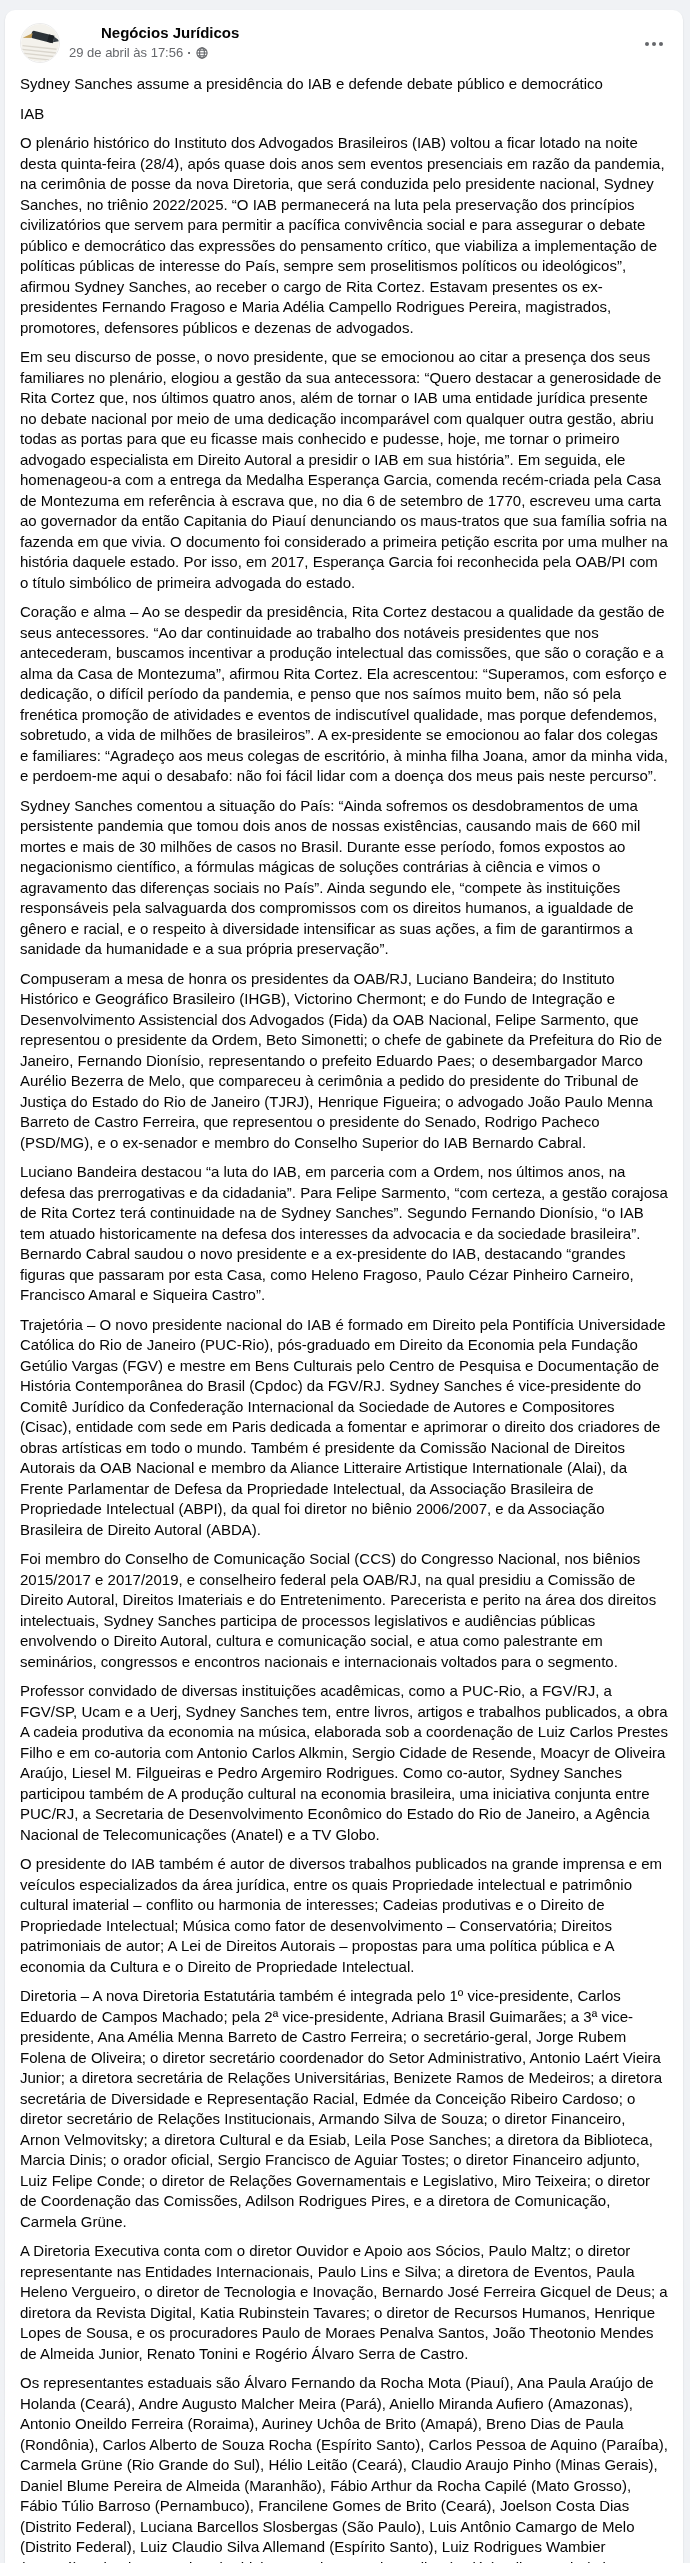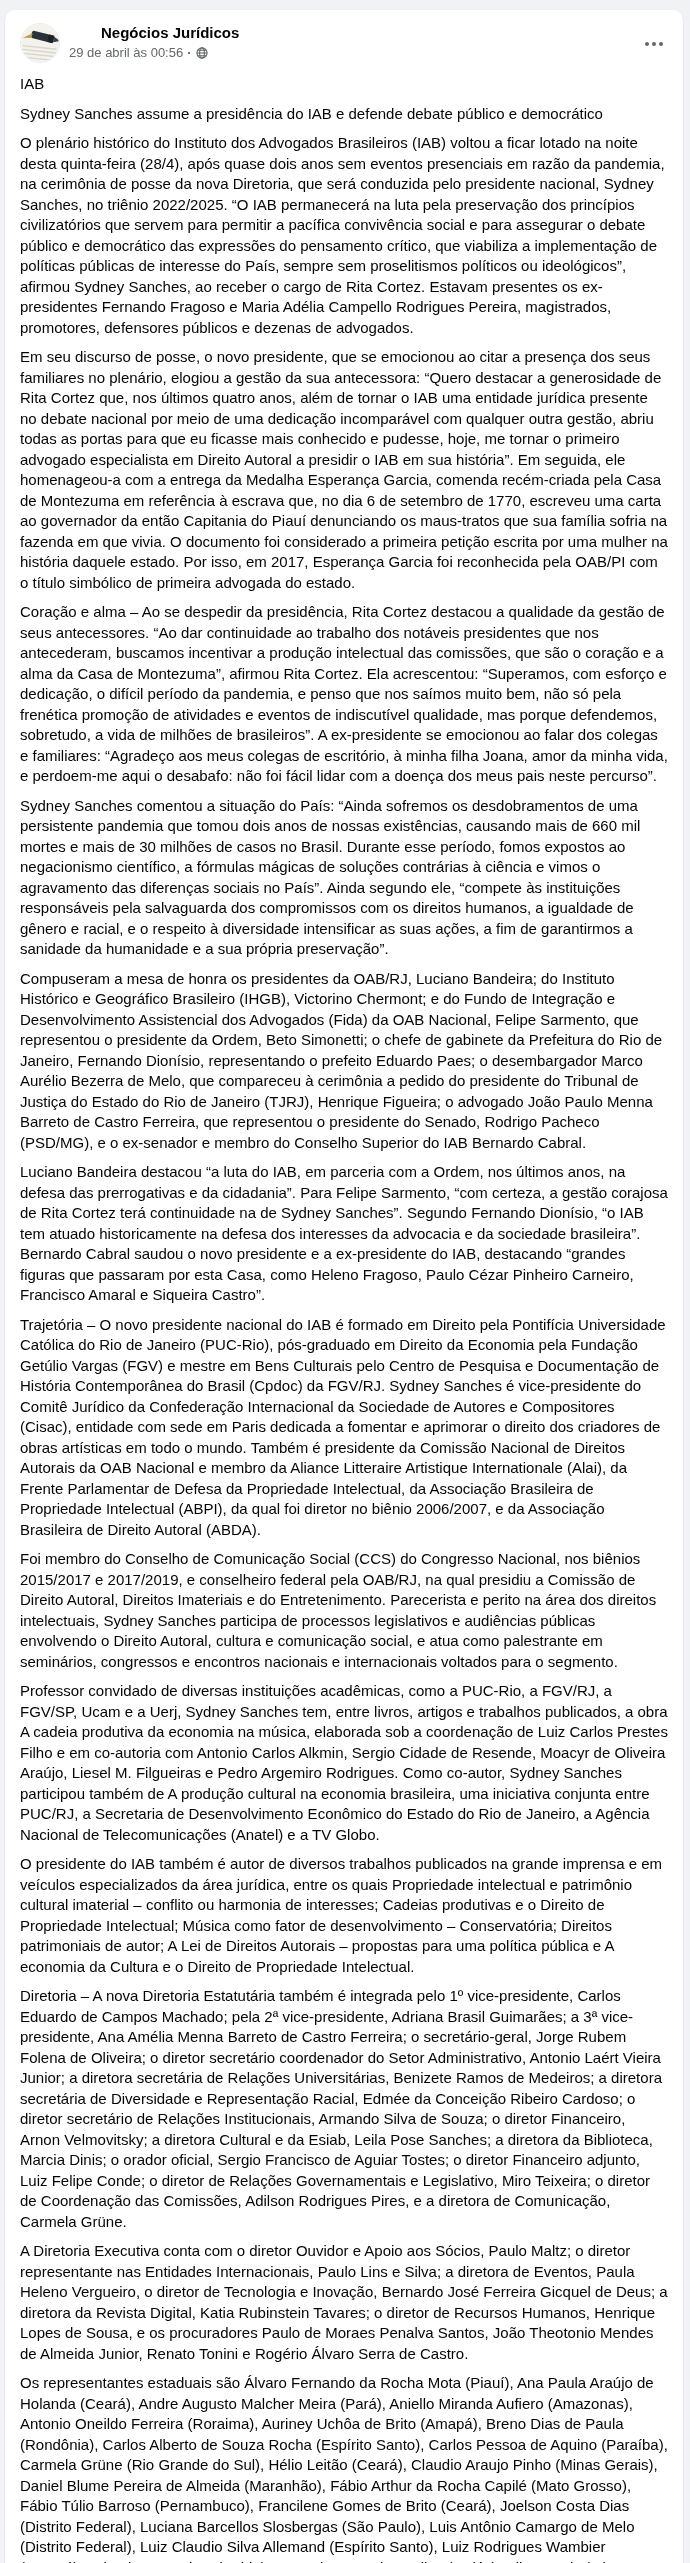--- a/index.html
+++ b/index.html
@@ -82,21 +82,21 @@
             <polygon points="10,12 1,19 10,17" fill="#c29d55"></polygon>
             <polygon points="33,10 40,13 33,16" fill="#3a4248"></polygon>
           </g>
         </g>
       </svg>
     </div>
 
     <div class="hmeta">
       <div class="name">Negócios Jurídicos</div>
       <div class="timerow">
-        <span>29 de abril às 00:56</span>
+        <span>29 de abril às 17:56</span>
         <span class="sep">·</span>
         <span class="globe">
           <svg width="12" height="12" viewBox="0 0 12 12" fill="none" stroke="#65676b" stroke-width="1.1">
             <circle cx="6" cy="6" r="5.1"></circle>
             <ellipse cx="6" cy="6" rx="2.4" ry="5.1"></ellipse>
             <line x1="0.9" y1="6" x2="11.1" y2="6"></line>
             <line x1="1.5" y1="3.2" x2="10.5" y2="3.2"></line>
             <line x1="1.5" y1="8.8" x2="10.5" y2="8.8"></line>
           </svg>
         </span>
@@ -107,22 +107,22 @@
       <svg width="20" height="6" viewBox="0 0 20 6" aria-hidden="true">
         <circle cx="3" cy="3" r="2" fill="#65676b"></circle>
         <circle cx="10" cy="3" r="2" fill="#65676b"></circle>
         <circle cx="17" cy="3" r="2" fill="#65676b"></circle>
       </svg>
     </div>
 
   </div>
 
   <div class="post-text">
+      <p>Sydney Sanches assume a presidência do IAB e defende debate público e democrático</p>
       <p>IAB</p>
-      <p>Sydney Sanches assume a presidência do IAB e defende debate público e democrático</p>
       <p>O plenário histórico do Instituto dos Advogados Brasileiros (IAB) voltou a ficar lotado na noite desta quinta-feira (28/4), após quase dois anos sem eventos presenciais em razão da pandemia, na cerimônia de posse da nova Diretoria, que será conduzida pelo presidente nacional, Sydney Sanches, no triênio 2022/2025. “O IAB permanecerá na luta pela preservação dos princípios civilizatórios que servem para permitir a pacífica convivência social e para assegurar o debate público e democrático das expressões do pensamento crítico, que viabiliza a implementação de políticas públicas de interesse do País, sempre sem proselitismos políticos ou ideológicos”, afirmou Sydney Sanches, ao receber o cargo de Rita Cortez. Estavam presentes os ex-presidentes Fernando Fragoso e Maria Adélia Campello Rodrigues Pereira, magistrados, promotores, defensores públicos e dezenas de advogados.</p>
       <p>Em seu discurso de posse, o novo presidente, que se emocionou ao citar a presença dos seus familiares no plenário, elogiou a gestão da sua antecessora: “Quero destacar a generosidade de Rita Cortez que, nos últimos quatro anos, além de tornar o IAB uma entidade jurídica presente no debate nacional por meio de uma dedicação incomparável com qualquer outra gestão, abriu todas as portas para que eu ficasse mais conhecido e pudesse, hoje, me tornar o primeiro advogado especialista em Direito Autoral a presidir o IAB em sua história”. Em seguida, ele homenageou-a com a entrega da Medalha Esperança Garcia, comenda recém-criada pela Casa de Montezuma em referência à escrava que, no dia 6 de setembro de 1770, escreveu uma carta ao governador da então Capitania do Piauí denunciando os maus-tratos que sua família sofria na fazenda em que vivia. O documento foi considerado a primeira petição escrita por uma mulher na história daquele estado. Por isso, em 2017, Esperança Garcia foi reconhecida pela OAB/PI com o título simbólico de primeira advogada do estado.</p>
       <p>Coração e alma – Ao se despedir da presidência, Rita Cortez destacou a qualidade da gestão de seus antecessores. “Ao dar continuidade ao trabalho dos notáveis presidentes que nos antecederam, buscamos incentivar a produção intelectual das comissões, que são o coração e a alma da Casa de Montezuma”, afirmou Rita Cortez. Ela acrescentou: “Superamos, com esforço e dedicação, o difícil período da pandemia, e penso que nos saímos muito bem, não só pela frenética promoção de atividades e eventos de indiscutível qualidade, mas porque defendemos, sobretudo, a vida de milhões de brasileiros”. A ex-presidente se emocionou ao falar dos colegas e familiares: “Agradeço aos meus colegas de escritório, à minha filha Joana, amor da minha vida, e perdoem-me aqui o desabafo: não foi fácil lidar com a doença dos meus pais neste percurso”.</p>
       <p>Sydney Sanches comentou a situação do País: “Ainda sofremos os desdobramentos de uma persistente pandemia que tomou dois anos de nossas existências, causando mais de 660 mil mortes e mais de 30 milhões de casos no Brasil. Durante esse período, fomos expostos ao negacionismo científico, a fórmulas mágicas de soluções contrárias à ciência e vimos o agravamento das diferenças sociais no País”. Ainda segundo ele, “compete às instituições responsáveis pela salvaguarda dos compromissos com os direitos humanos, a igualdade de gênero e racial, e o respeito à diversidade intensificar as suas ações, a fim de garantirmos a sanidade da humanidade e a sua própria preservação”.</p>
       <p>Compuseram a mesa de honra os presidentes da OAB/RJ, Luciano Bandeira; do Instituto Histórico e Geográfico Brasileiro (IHGB), Victorino Chermont; e do Fundo de Integração e Desenvolvimento Assistencial dos Advogados (Fida) da OAB Nacional, Felipe Sarmento, que representou o presidente da Ordem, Beto Simonetti; o chefe de gabinete da Prefeitura do Rio de Janeiro, Fernando Dionísio, representando o prefeito Eduardo Paes; o desembargador Marco Aurélio Bezerra de Melo, que compareceu à cerimônia a pedido do presidente do Tribunal de Justiça do Estado do Rio de Janeiro (TJRJ), Henrique Figueira; o advogado João Paulo Menna Barreto de Castro Ferreira, que representou o presidente do Senado, Rodrigo Pacheco (PSD/MG), e o ex-senador e membro do Conselho Superior do IAB Bernardo Cabral.</p>
       <p>Luciano Bandeira destacou “a luta do IAB, em parceria com a Ordem, nos últimos anos, na defesa das prerrogativas e da cidadania”. Para Felipe Sarmento, “com certeza, a gestão corajosa de Rita Cortez terá continuidade na de Sydney Sanches”. Segundo Fernando Dionísio, “o IAB tem atuado historicamente na defesa dos interesses da advocacia e da sociedade brasileira”. Bernardo Cabral saudou o novo presidente e a ex-presidente do IAB, destacando “grandes figuras que passaram por esta Casa, como Heleno Fragoso, Paulo Cézar Pinheiro Carneiro, Francisco Amaral e Siqueira Castro”.</p>
       <p>Trajetória – O novo presidente nacional do IAB é formado em Direito pela Pontifícia Universidade Católica do Rio de Janeiro (PUC-Rio), pós-graduado em Direito da Economia pela Fundação Getúlio Vargas (FGV) e mestre em Bens Culturais pelo Centro de Pesquisa e Documentação de História Contemporânea do Brasil (Cpdoc) da FGV/RJ. Sydney Sanches é vice-presidente do Comitê Jurídico da Confederação Internacional da Sociedade de Autores e Compositores (Cisac), entidade com sede em Paris dedicada a fomentar e aprimorar o direito dos criadores de obras artísticas em todo o mundo. Também é presidente da Comissão Nacional de Direitos Autorais da OAB Nacional e membro da Aliance Litteraire Artistique Internationale (Alai), da Frente Parlamentar de Defesa da Propriedade Intelectual, da Associação Brasileira de Propriedade Intelectual (ABPI), da qual foi diretor no biênio 2006/2007, e da Associação Brasileira de Direito Autoral (ABDA).</p>
       <p>Foi membro do Conselho de Comunicação Social (CCS) do Congresso Nacional, nos biênios 2015/2017 e 2017/2019, e conselheiro federal pela OAB/RJ, na qual presidiu a Comissão de Direito Autoral, Direitos Imateriais e do Entretenimento. Parecerista e perito na área dos direitos intelectuais, Sydney Sanches participa de processos legislativos e audiências públicas envolvendo o Direito Autoral, cultura e comunicação social, e atua como palestrante em seminários, congressos e encontros nacionais e internacionais voltados para o segmento.</p>
       <p>Professor convidado de diversas instituições acadêmicas, como a PUC-Rio, a FGV/RJ, a FGV/SP, Ucam e a Uerj, Sydney Sanches tem, entre livros, artigos e trabalhos publicados, a obra A cadeia produtiva da economia na música, elaborada sob a coordenação de Luiz Carlos Prestes Filho e em co-autoria com Antonio Carlos Alkmin, Sergio Cidade de Resende, Moacyr de Oliveira Araújo, Liesel M. Filgueiras e Pedro Argemiro Rodrigues. Como co-autor, Sydney Sanches participou também de A produção cultural na economia brasileira, uma iniciativa conjunta entre PUC/RJ, a Secretaria de Desenvolvimento Econômico do Estado do Rio de Janeiro, a Agência Nacional de Telecomunicações (Anatel) e a TV Globo.</p>
       <p>O presidente do IAB também é autor de diversos trabalhos publicados na grande imprensa e em veículos especializados da área jurídica, entre os quais Propriedade intelectual e patrimônio cultural imaterial – conflito ou harmonia de interesses; Cadeias produtivas e o Direito de Propriedade Intelectual; Música como fator de desenvolvimento – Conservatória; Direitos patrimoniais de autor; A Lei de Direitos Autorais – propostas para uma política pública e A economia da Cultura e o Direito de Propriedade Intelectual.</p>

